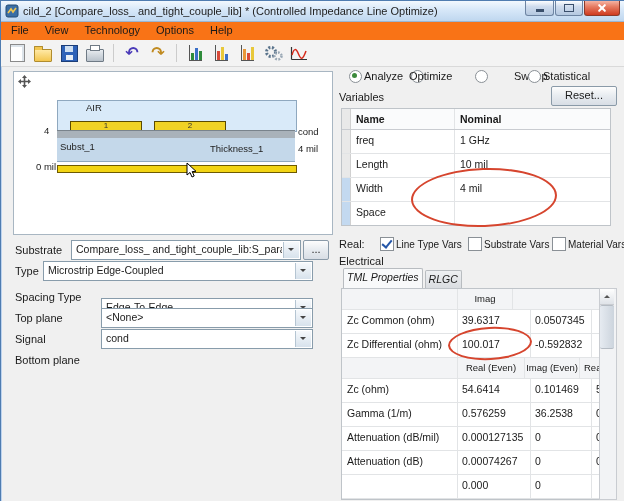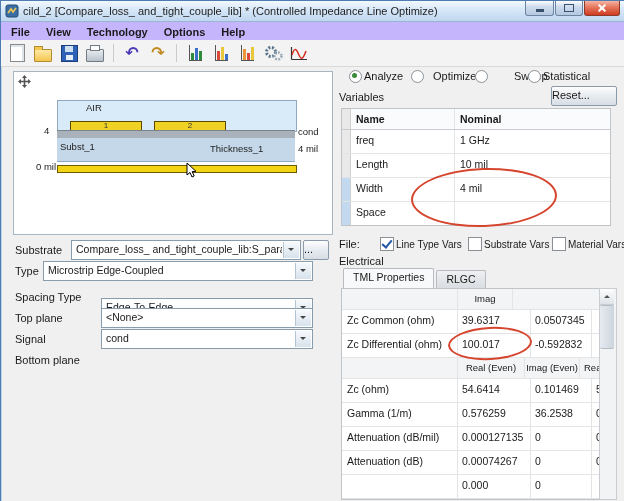--- a/index.html
+++ b/index.html
@@ -14,21 +14,21 @@
   .wbtn.min{width:27px;}.wbtn.max{width:26px;}
   .wbtn.close{width:34px;background:linear-gradient(#f5b3a3,#e67c63 40%,#cf3a1f);border-color:#8c3a2a;}
   .min-glyph{width:8px;height:3px;background:#3a4f6b;margin-top:5px;}
   .max-glyph{width:8px;height:6px;border:1.5px solid #3a4f6b;}
   .close-glyph{position:relative;width:10px;height:10px;}
   .close-glyph::before,.close-glyph::after{content:'';position:absolute;left:0;top:4px;width:10px;height:2px;background:#fff;border-radius:1px;}
   .close-glyph::before{transform:rotate(45deg);}
   .close-glyph::after{transform:rotate(-45deg);}
 
   
-  #menubar{position:absolute;left:0;top:21px;right:0;height:18px;background:#c4b5fd;display:flex;align-items:flex-end;padding-left:2px;font-weight:bold;}
+  #menubar{position:absolute;left:0;top:21px;right:0;height:18px;background:#f97316;display:flex;align-items:flex-start;padding-left:2px;}
   .menu-item{padding:2px 8px;cursor:default;}
   #toolbar{position:absolute;left:0;top:39px;right:0;height:26px;background:#f3f3f3;border-bottom:1px solid #d9d9d9;display:flex;align-items:center;padding-left:5px;gap:4px;}
   .ticon{width:22px;height:22px;display:flex;align-items:center;justify-content:center;}
   .tsep{width:1px;height:18px;background:#cccccc;margin:0 3px;}
   .i-page{width:13px;height:16px;background:#fff;border:1px solid #8a8a8a;box-shadow:inset -2px 2px 0 #dde4ea;}
   .i-folder{width:16px;height:11px;background:linear-gradient(#ffe9a6,#f3c64f);border:1px solid #b08c2e;border-radius:1px;position:relative;margin-top:4px;}
   .i-folder::before{content:'';position:absolute;left:-1px;top:-4px;width:7px;height:3px;background:#f3c64f;border:1px solid #b08c2e;border-bottom:none;border-radius:1px 1px 0 0;}
   .i-floppy{width:15px;height:15px;background:#2e62b8;border:1px solid #1c3e78;position:relative;}
   .i-floppy::before{content:'';position:absolute;left:3px;top:0;width:8px;height:6px;background:#cfe0f2;}
   .i-floppy::after{content:'';position:absolute;left:4px;bottom:1px;width:7px;height:5px;background:#e8eef5;}
@@ -47,42 +47,42 @@
   #condstrip{position:absolute;left:43px;top:58px;width:238px;height:7px;background:#a9b2ba;border-top:1px solid #79838c;border-bottom:1px solid #79838c;}
   #substr{position:absolute;left:43px;top:66px;width:238px;height:23px;background:#c4d8ea;border-bottom:1px solid #8fa8bf;}
   .conductor{position:absolute;top:49px;height:9px;background:#f0d225;border:1px solid #5a4a00;text-align:center;font-size:8px;line-height:8px;color:#333;}
   #bcover{position:absolute;left:43px;top:93px;width:238px;height:6px;background:#f2d414;border:1px solid #6e5a00;}
 
   .form-label{position:absolute;white-space:nowrap;}
   .combo{position:absolute;height:18px;background:#fff;border:1px solid #889cab;}
   .combo .txt{position:absolute;left:4px;top:2px;right:18px;overflow:hidden;white-space:nowrap;font-size:10.5px;}
   .combo .dd{position:absolute;right:1px;top:1px;bottom:1px;width:15px;background:linear-gradient(#f6f9fc,#d7e2ec);border-left:1px solid #b5c5d2;}
   .combo .dd::after{content:'';position:absolute;left:4px;top:6px;border:3.5px solid transparent;border-top-color:#444;}
-  .btn{background:linear-gradient(#fdfdfd,#e9edf1 45%,#d8dee5);border:1px solid #8a9aa8;border-radius:2px;}
+  .btn{background:linear-gradient(#fdfdfd,#e9edf1 45%,#d8dee5);border:1px solid #8a9aa8;border-radius:2px;text-align:center;}
 
   
   .radio{position:absolute;width:11px;height:11px;border:1px solid #8a9096;border-radius:50%;background:#fff;}
   .radio.checked::after{content:'';display:block;width:5px;height:5px;margin:2px;border-radius:50%;background:#3c8a3c;}
   .rlabel{position:absolute;white-space:nowrap;}
 
   #vars-table{position:absolute;left:340px;top:107px;width:268px;background:#fff;border:1px solid #bfc4c9;font-size:10.5px;}
   .vrow{display:flex;height:23px;border-bottom:1px solid #e2e4e6;}
   .vrow.vhead{height:20px;background:#fafbfc;border-bottom:1px solid #c9ccd1;font-weight:bold;}
   .vrow:last-child{border-bottom:none;}
   .vgut{width:8px;background:#e9e9e9;border-right:1px solid #d0d0d0;}
   .vgut.sel{background:#c3d9f0;}
   .vname{width:98px;padding:4px 0 0 5px;border-right:1px solid #e2e4e6;overflow:hidden;white-space:nowrap;}
   .vnom{flex:1;padding:4px 0 0 5px;overflow:hidden;white-space:nowrap;}
 
   .checkbox{position:absolute;width:12px;height:12px;background:#fff;border:1px solid #8a9096;}
   .checkbox.checked::after{content:'';position:absolute;left:3px;top:0px;width:4px;height:8px;border-right:2px solid #2456a8;border-bottom:2px solid #2456a8;transform:rotate(40deg);}
   .cblabel{position:absolute;white-space:nowrap;font-size:10px;}
 
   #etabs{position:absolute;left:342px;top:269px;display:flex;align-items:flex-end;height:18px;}
-  .tab{height:15px;padding:2px 9px 0;border:1px solid #b8bcc0;border-bottom:none;background:linear-gradient(#eef0f2,#dadde1);margin-right:2px;border-radius:2px 2px 0 0;font-size:10.5px;white-space:nowrap;}
+  .tab{height:15px;padding:2px 3px 0;border:1px solid #b8bcc0;border-bottom:none;background:linear-gradient(#eef0f2,#dadde1);margin-right:2px;border-radius:2px 2px 0 0;font-size:10.5px;white-space:nowrap;font-style:italic;}
   .tab.active{background:#f8f9fa;height:17px;}
 
   #etable{position:absolute;left:340px;top:287px;width:258px;height:210px;background:#fff;border:1px solid #bfc4c9;border-right:none;overflow:hidden;font-size:10.5px;}
   .erow{display:flex;height:23px;border-bottom:1px solid #e2e4e6;}
   .erow.ehead{height:20px;background:#f3f4f6;}
   .elbl{width:110px;padding:4px 0 0 5px;border-right:1px solid #e2e4e6;overflow:hidden;white-space:nowrap;}
   .ec1{width:66px;padding:4px 2px 0 4px;border-right:1px solid #e2e4e6;overflow:hidden;white-space:nowrap;}
   .ec2{width:54px;padding:4px 2px 0 4px;border-right:1px solid #e2e4e6;overflow:hidden;white-space:nowrap;}
   .ec3{flex:1;padding:4px 0 0 4px;overflow:hidden;white-space:nowrap;}
   .ehead .ec1,.ehead .ec2{text-align:center;font-size:9.5px;padding-left:0;padding-right:0;}
@@ -234,21 +234,21 @@
   <div class="combo" style="left:100px;top:328px;width:210px;">
     <span class="txt">cond</span>
       <span class="dd"></span>
   </div>
 
   <span class="form-label" style="left:14px;top:353px;">Bottom plane</span>
 
   <span class="radio checked" style="left:348px;top:69px;"></span>
   <span class="rlabel" style="left:363px;top:69px;">Analyze</span>
   <span class="radio" style="left:410px;top:69px;"></span>
-  <span class="rlabel" style="left:432px;top:69px;">Optimize</span>
+  <span class="rlabel" style="left:408px;top:69px;">Optimize</span>
   <span class="radio" style="left:474px;top:69px;"></span>
   <span class="rlabel" style="left:489px;top:69px;margin-left:24px;">Sweep</span>
   <span class="radio" style="left:527px;top:69px;"></span>
   <span class="rlabel" style="left:542px;top:69px;">Statistical</span>
 
   <span class="rlabel" style="left:338px;top:90px;">Variables</span>
   <div class="btn" style="position:absolute;left:550px;top:85px;width:64px;height:18px;line-height:16px;">Reset...</div>
 
   <div id="vars-table">
     <div class="vrow vhead">
@@ -272,21 +272,21 @@
       <div class="vnom">4 mil</div>
     </div>
     <div class="vrow">
       <div class="vgut sel"></div>
       <div class="vname">Space</div>
     </div>
   </div>
 
   <div class="red-oval" style="left:410px;top:167px;width:142px;height:55px;transform:rotate(-2deg);"></div>
 
-  <span class="rlabel" style="left:338px;top:237px;">File:</span>
+  <span class="rlabel" style="left:338px;top:237px;">Real:</span>
   <span class="checkbox checked" style="left:379px;top:236px;"></span>
   <span class="cblabel" style="left:395px;top:238px;">Line Type Vars</span>
   <span class="checkbox" style="left:467px;top:236px;"></span>
   <span class="cblabel" style="left:483px;top:238px;">Substrate Vars</span>
   <span class="checkbox" style="left:551px;top:236px;"></span>
   <span class="cblabel" style="left:567px;top:238px;">Material Vars</span>
 
   <span class="rlabel" style="left:338px;top:254px;">Electrical</span>
 
   <div id="etabs">

